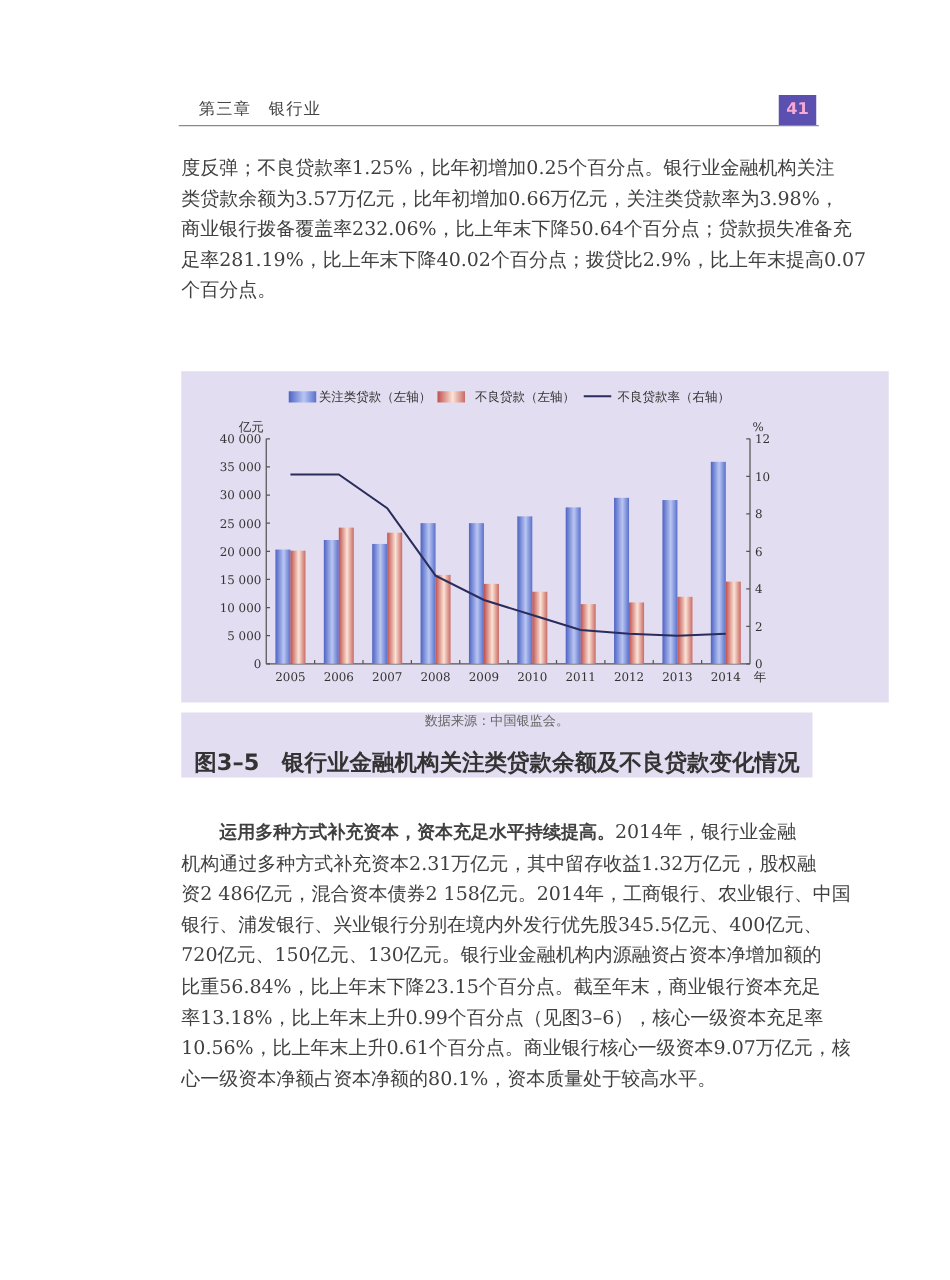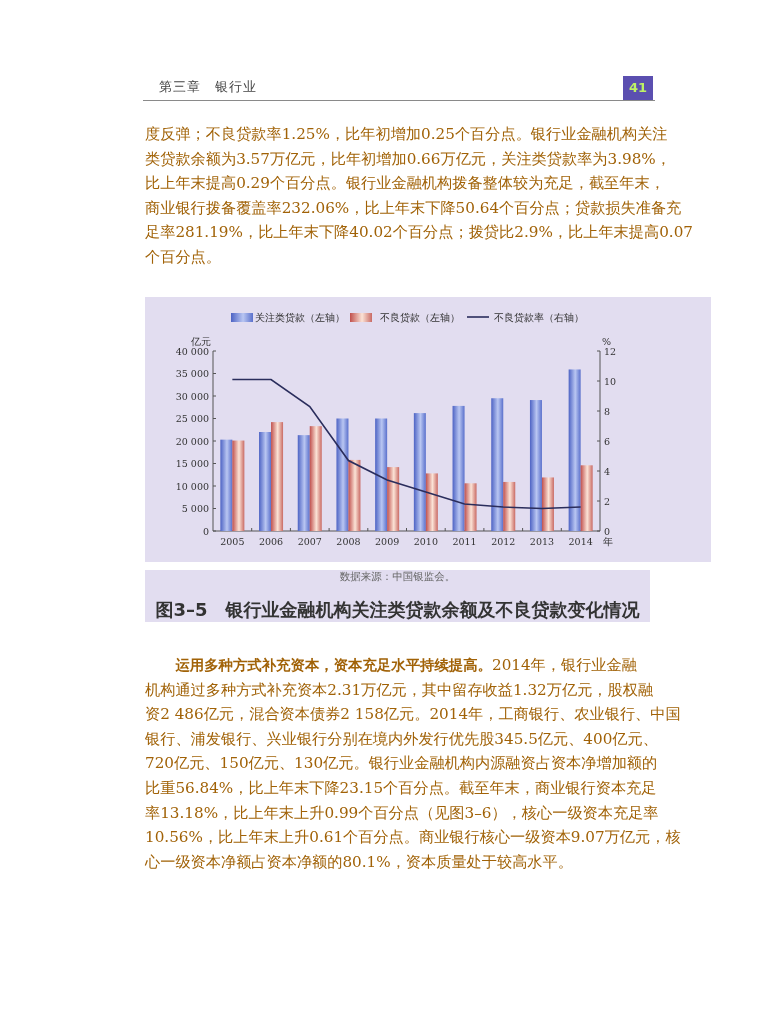--- a/index.html
+++ b/index.html
@@ -11,26 +11,26 @@
   .header {
     position: absolute; left: 143px; top: 74px; width: 512px; height: 26px;
     border-bottom: 1px solid #8a8a8a;
   }
   .header-title {
     position: absolute; left: 16px; top: 4px; font-size: 13px; color: #444;
     letter-spacing: 1px; font-family: "DejaVu Serif", serif;
   }
   .page-num {
     position: absolute; right: 2px; top: 2px; width: 30px; height: 24px;
-    background: #5b4fb0; color: #bef264; font-family: "DejaVu Sans", sans-serif;
+    background: #5b4fb0; color: #f9a8d4; font-family: "DejaVu Sans", sans-serif;
     font-size: 13px; font-weight: bold; text-align: center; line-height: 24px;
   }
   .para {
     position: absolute; left: 145px; width: 510px; font-size: 15.2px;
-    line-height: 24.6px; color: #a16207; text-align: justify;
+    line-height: 24.6px; color: #404040; text-align: justify;
   }
   .para .line { display: block; white-space: nowrap; }
   .p1 { top: 122px; }
   .p2 { top: 653px; }
   .bold { font-weight: bold; font-family: "DejaVu Sans", sans-serif; font-size: 14.4px; }
   .figure {
     position: absolute; left: 145px; top: 297px; width: 566px; height: 265px;
     background: #e2ddf0;
   }
   .caption-box {
@@ -52,21 +52,20 @@
 <body>
 
 <div class="header">
   <span class="header-title"><span>第三章</span>　<span>银行业</span></span>
   <div class="page-num">41</div>
 </div>
 
 <div class="para p1">
   <span class="line">度反弹；不良贷款率1.25%，比年初增加0.25个百分点。银行业金融机构关注</span>
   <span class="line">类贷款余额为3.57万亿元，比年初增加0.66万亿元，关注类贷款率为3.98%，</span>
-  <span class="line">比上年末提高0.29个百分点。银行业金融机构拨备整体较为充足，截至年末，</span>
   <span class="line">商业银行拨备覆盖率232.06%，比上年末下降50.64个百分点；贷款损失准备充</span>
   <span class="line">足率281.19%，比上年末下降40.02个百分点；拨贷比2.9%，比上年末提高0.07</span>
   <span class="line">个百分点。</span>
 </div>
 
 <div class="figure">
   <svg id="chart" width="505" height="265" viewBox="0 0 505 265">
     <defs>
       <linearGradient id="gBlue" x1="0" x2="1" y1="0" y2="0">
         <stop offset="0" stop-color="#4d63c4"></stop>

